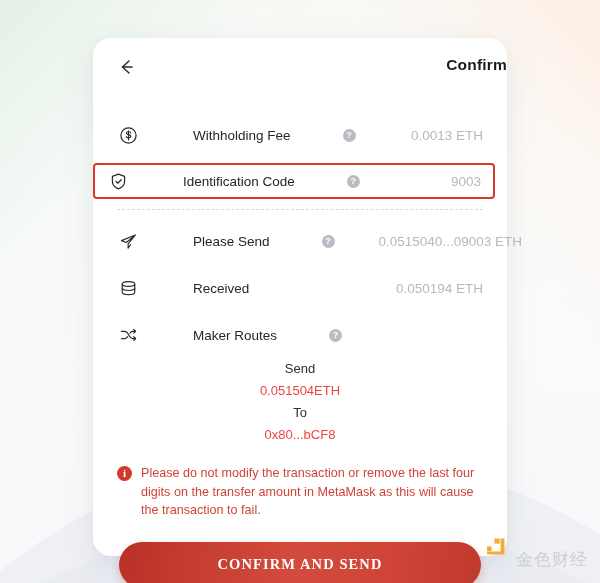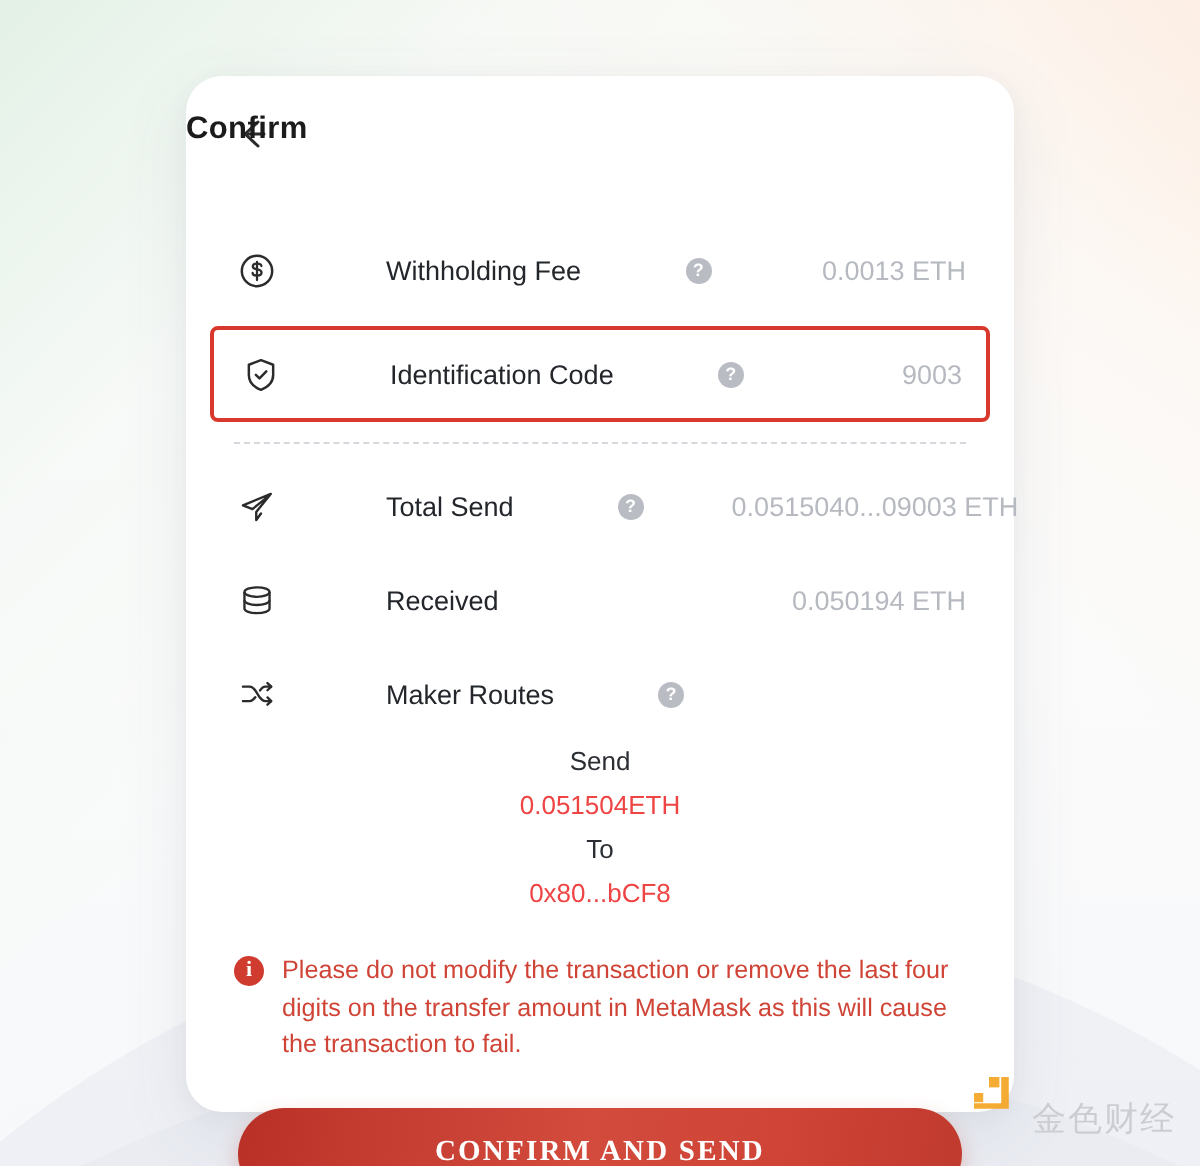--- a/index.html
+++ b/index.html
@@ -75,21 +75,21 @@
     display: flex;
     align-items: center;
     justify-content: center;
     cursor: pointer;
   }
   .title {
     position: absolute;
     left: 0;
     right: 0;
     top: 18px;
-    text-align: left;
+    text-align: right;
     font-size: 15.5px;
     font-weight: bold;
     color: #1b1b1b;
     letter-spacing: 0.2px;
   }
 
   
   .rows {
     padding: 22px 0 0 0;
   }
@@ -136,25 +136,24 @@
     margin-left: auto;
     font-size: 13.5px;
     color: #b6b9c0;
     white-space: nowrap;
   }
 
   
   .row.highlight {
     border: 2px solid #d9382c;
     border-radius: 4px;
-    margin-left: 12px;
     margin-right: 12px;
     padding-left: 12px;
     padding-right: 12px;
-    height: 48px;
+    height: 36px;
     margin-bottom: 0;
   }
 
   .dashed-sep {
     margin: 10px 24px 12px 24px;
     border-top: 1px dashed #d6d8dd;
     height: 0;
   }
 
   
@@ -287,21 +286,21 @@
       </div>
 
       <div class="dashed-sep"></div>
 
       <div class="row">
         <span class="ico">
           <svg width="19" height="19" viewBox="0 0 20 20" fill="none" aria-hidden="true">
             <path d="M17.3 3.1 L2.6 9.1 L7.6 11.1 L16.9 3.6 L9.6 12.6 L9.6 16.9 L12.1 13.4" stroke="#2b2b2b" stroke-width="1.25" stroke-linecap="round" stroke-linejoin="round"></path>
           </svg>
         </span>
-        <span class="lbl">Total Send</span>
+        <span class="lbl">Please Send</span>
         <span class="qmark">?</span>
         <span class="val">0.0515040...09003 ETH</span>
       </div>
 
       <div class="row">
         <span class="ico">
           <svg width="19" height="19" viewBox="0 0 20 20" fill="none" aria-hidden="true">
             <ellipse cx="10" cy="5.3" rx="6.6" ry="2.5" stroke="#2b2b2b" stroke-width="1.25"></ellipse>
             <path d="M3.4 5.3 V9.6 C3.4 11 6.4 12.1 10 12.1 C13.6 12.1 16.6 11 16.6 9.6 V5.3" stroke="#2b2b2b" stroke-width="1.25" stroke-linejoin="round"></path>
             <path d="M3.4 9.6 V13.9 C3.4 15.3 6.4 16.4 10 16.4 C13.6 16.4 16.6 15.3 16.6 13.9 V9.6" stroke="#2b2b2b" stroke-width="1.25" stroke-linejoin="round"></path>

